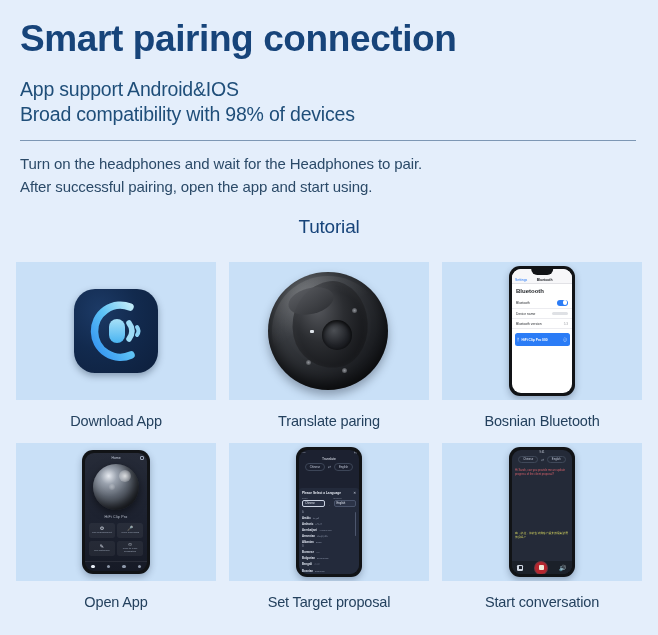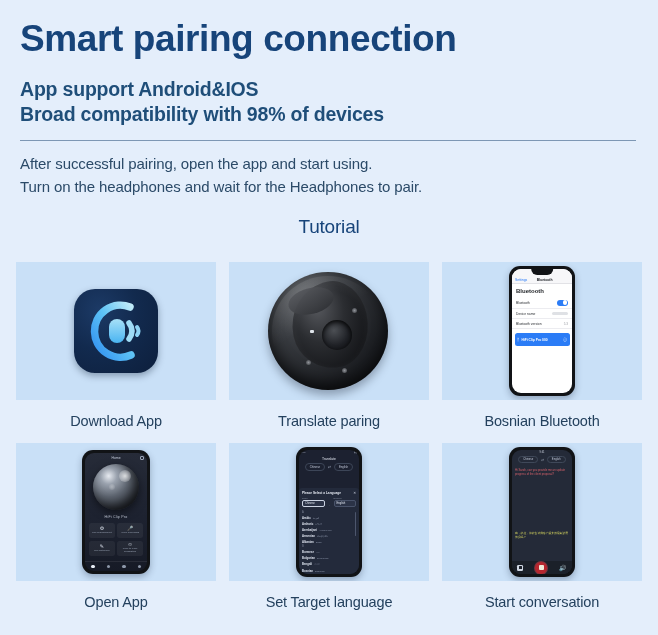--- a/index.html
+++ b/index.html
@@ -37,21 +37,21 @@
     color: #17447a;
     line-height: 1.15;
   }
 
   .subtitle-block {
     margin-top: 16px;
   }
 
   .subtitle-line {
     font-size: 19.5px;
-    font-weight: bold;
+    font-weight: normal;
     color: #1f4e79;
     line-height: 1.32;
     letter-spacing: -0.2px;
   }
 
   .divider {
     margin: 12px 0 0 0;
     height: 1px;
     background: #7d97b4;
     width: 616px;
@@ -393,22 +393,22 @@
     <div class="main-title">Smart pairing connection</div>
 
     <div class="subtitle-block">
       <div class="subtitle-line">App support Android&amp;IOS</div>
       <div class="subtitle-line">Broad compatibility with 98% of devices</div>
     </div>
 
     <div class="divider"></div>
 
     <div class="desc-block">
+      <div class="desc-line">Turn on the headphones and wait for the Headphones to pair.</div>
       <div class="desc-line">After successful pairing, open the app and start using.</div>
-      <div class="desc-line">Turn on the headphones and wait for the Headphones to pair.</div>
     </div>
 
     <div class="tutorial-heading">Tutorial</div>
   </div>
 
   <div class="grid">
 
     <div class="cell">
       <div class="card">
         <div class="app-icon">
@@ -605,21 +605,21 @@
                 </div>
                 <div class="lang-item">
                   <span class="lang-item-name">Bosnian</span>
                   <span class="lang-item-native">Bosanski</span>
                 </div>
               </div>
             </div>
           </div>
         </div>
       </div>
-      <div class="caption">Set Target language</div>
+      <div class="caption">Set Target proposal</div>
     </div>
 
     <div class="cell">
       <div class="card">
         <div class="phone phone-conv">
           <div class="phone-screen">
             <div class="conv-status">9:41</div>
             <div class="conv-switch">
               <span class="conv-chip">Chinese</span>
               <span class="conv-swap">⇄</span>

